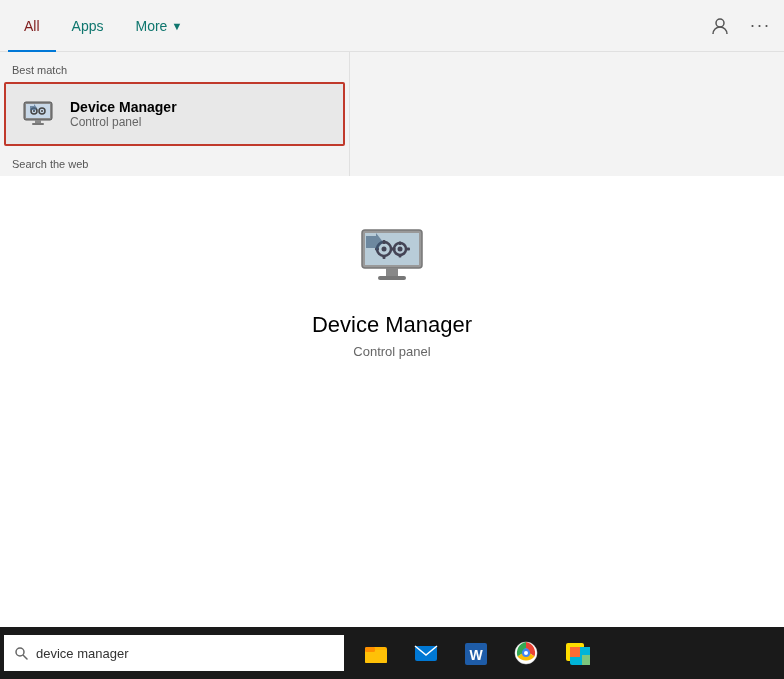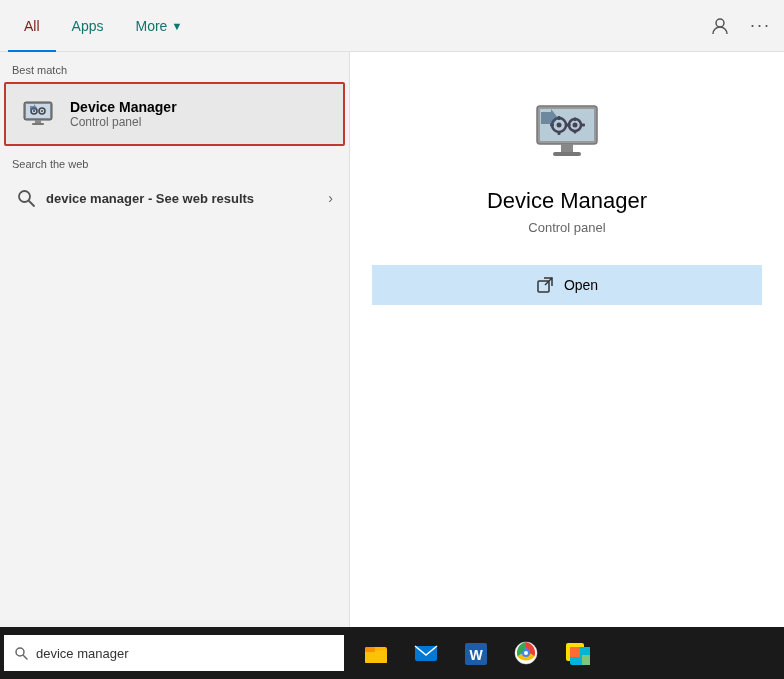--- a/index.html
+++ b/index.html
@@ -59,20 +59,21 @@
       cursor: pointer;
       border-radius: 2px;
       color: #555;
       font-size: 16px;
     }
 
     
     .main-layout {
       display: flex;
       height: calc(679px - 52px - 52px);
+      flex-direction: column;
     }
 
     
     .left-panel {
       width: 350px;
       background: #f3f3f3;
       display: flex;
       flex-direction: column;
       border-right: 1px solid #e0e0e0;
       overflow-y: auto;
@@ -295,31 +296,20 @@
         </svg>
       </div>
       <div class="best-match-text">
         <span class="best-match-title">Device Manager</span>
         <span class="best-match-subtitle">Control panel</span>
       </div>
     </div>
 
     <div class="section-label">Search the web</div>
 
-    <div class="web-search-item">
-
-      <svg width="20" height="20" viewBox="0 0 20 20" style="margin-right:10px; flex-shrink:0;">
-        <circle cx="8.5" cy="8.5" r="5.5" fill="none" stroke="#555" stroke-width="1.8"></circle>
-        <line x1="13" y1="13" x2="18" y2="18" stroke="#555" stroke-width="1.8" stroke-linecap="round"></line>
-      </svg>
-      <span class="web-search-text">
-        <span>device manager</span><span> - See web results</span>
-      </span>
-      <span class="chevron-right">›</span>
-    </div>
   </div>
 
   <div class="right-panel">
     <div class="app-large-icon">
 
       <svg class="dm-icon-large-svg" viewBox="0 0 72 72">
 
         <rect x="6" y="10" width="60" height="38" rx="3" fill="#999" stroke="#777" stroke-width="1.5"></rect>
         <rect x="9" y="13" width="54" height="32" fill="#b8ccd8"></rect>
 
@@ -340,29 +330,20 @@
         <rect x="36" y="27.5" width="3.5" height="3" rx="1" fill="#445"></rect>
         <rect x="50.5" y="27.5" width="3.5" height="3" rx="1" fill="#445"></rect>
 
         <polygon points="10,16 20,16 20,13 27,22 20,31 20,28 10,28" fill="#3a5a7a" opacity="0.6"></polygon>
       </svg>
     </div>
 
     <div class="app-large-title">Device Manager</div>
     <div class="app-large-subtitle">Control panel</div>
 
-    <button class="open-button">
-
-      <svg width="18" height="18" viewBox="0 0 18 18">
-        <rect x="2" y="5" width="11" height="11" rx="1" fill="none" stroke="#333" stroke-width="1.5"></rect>
-        <polyline points="8,2 16,2 16,10" fill="none" stroke="#333" stroke-width="1.5"></polyline>
-        <line x1="9" y1="9" x2="16" y2="2" stroke="#333" stroke-width="1.5"></line>
-      </svg>
-      <span>Open</span>
-    </button>
   </div>
 
 </div>
 
 <div class="taskbar">
   <div class="taskbar-search">
     <svg width="14" height="14" viewBox="0 0 14 14">
       <circle cx="6" cy="6" r="4" fill="none" stroke="#666" stroke-width="1.5"></circle>
       <line x1="9.5" y1="9.5" x2="13" y2="13" stroke="#666" stroke-width="1.5" stroke-linecap="round"></line>
     </svg>

